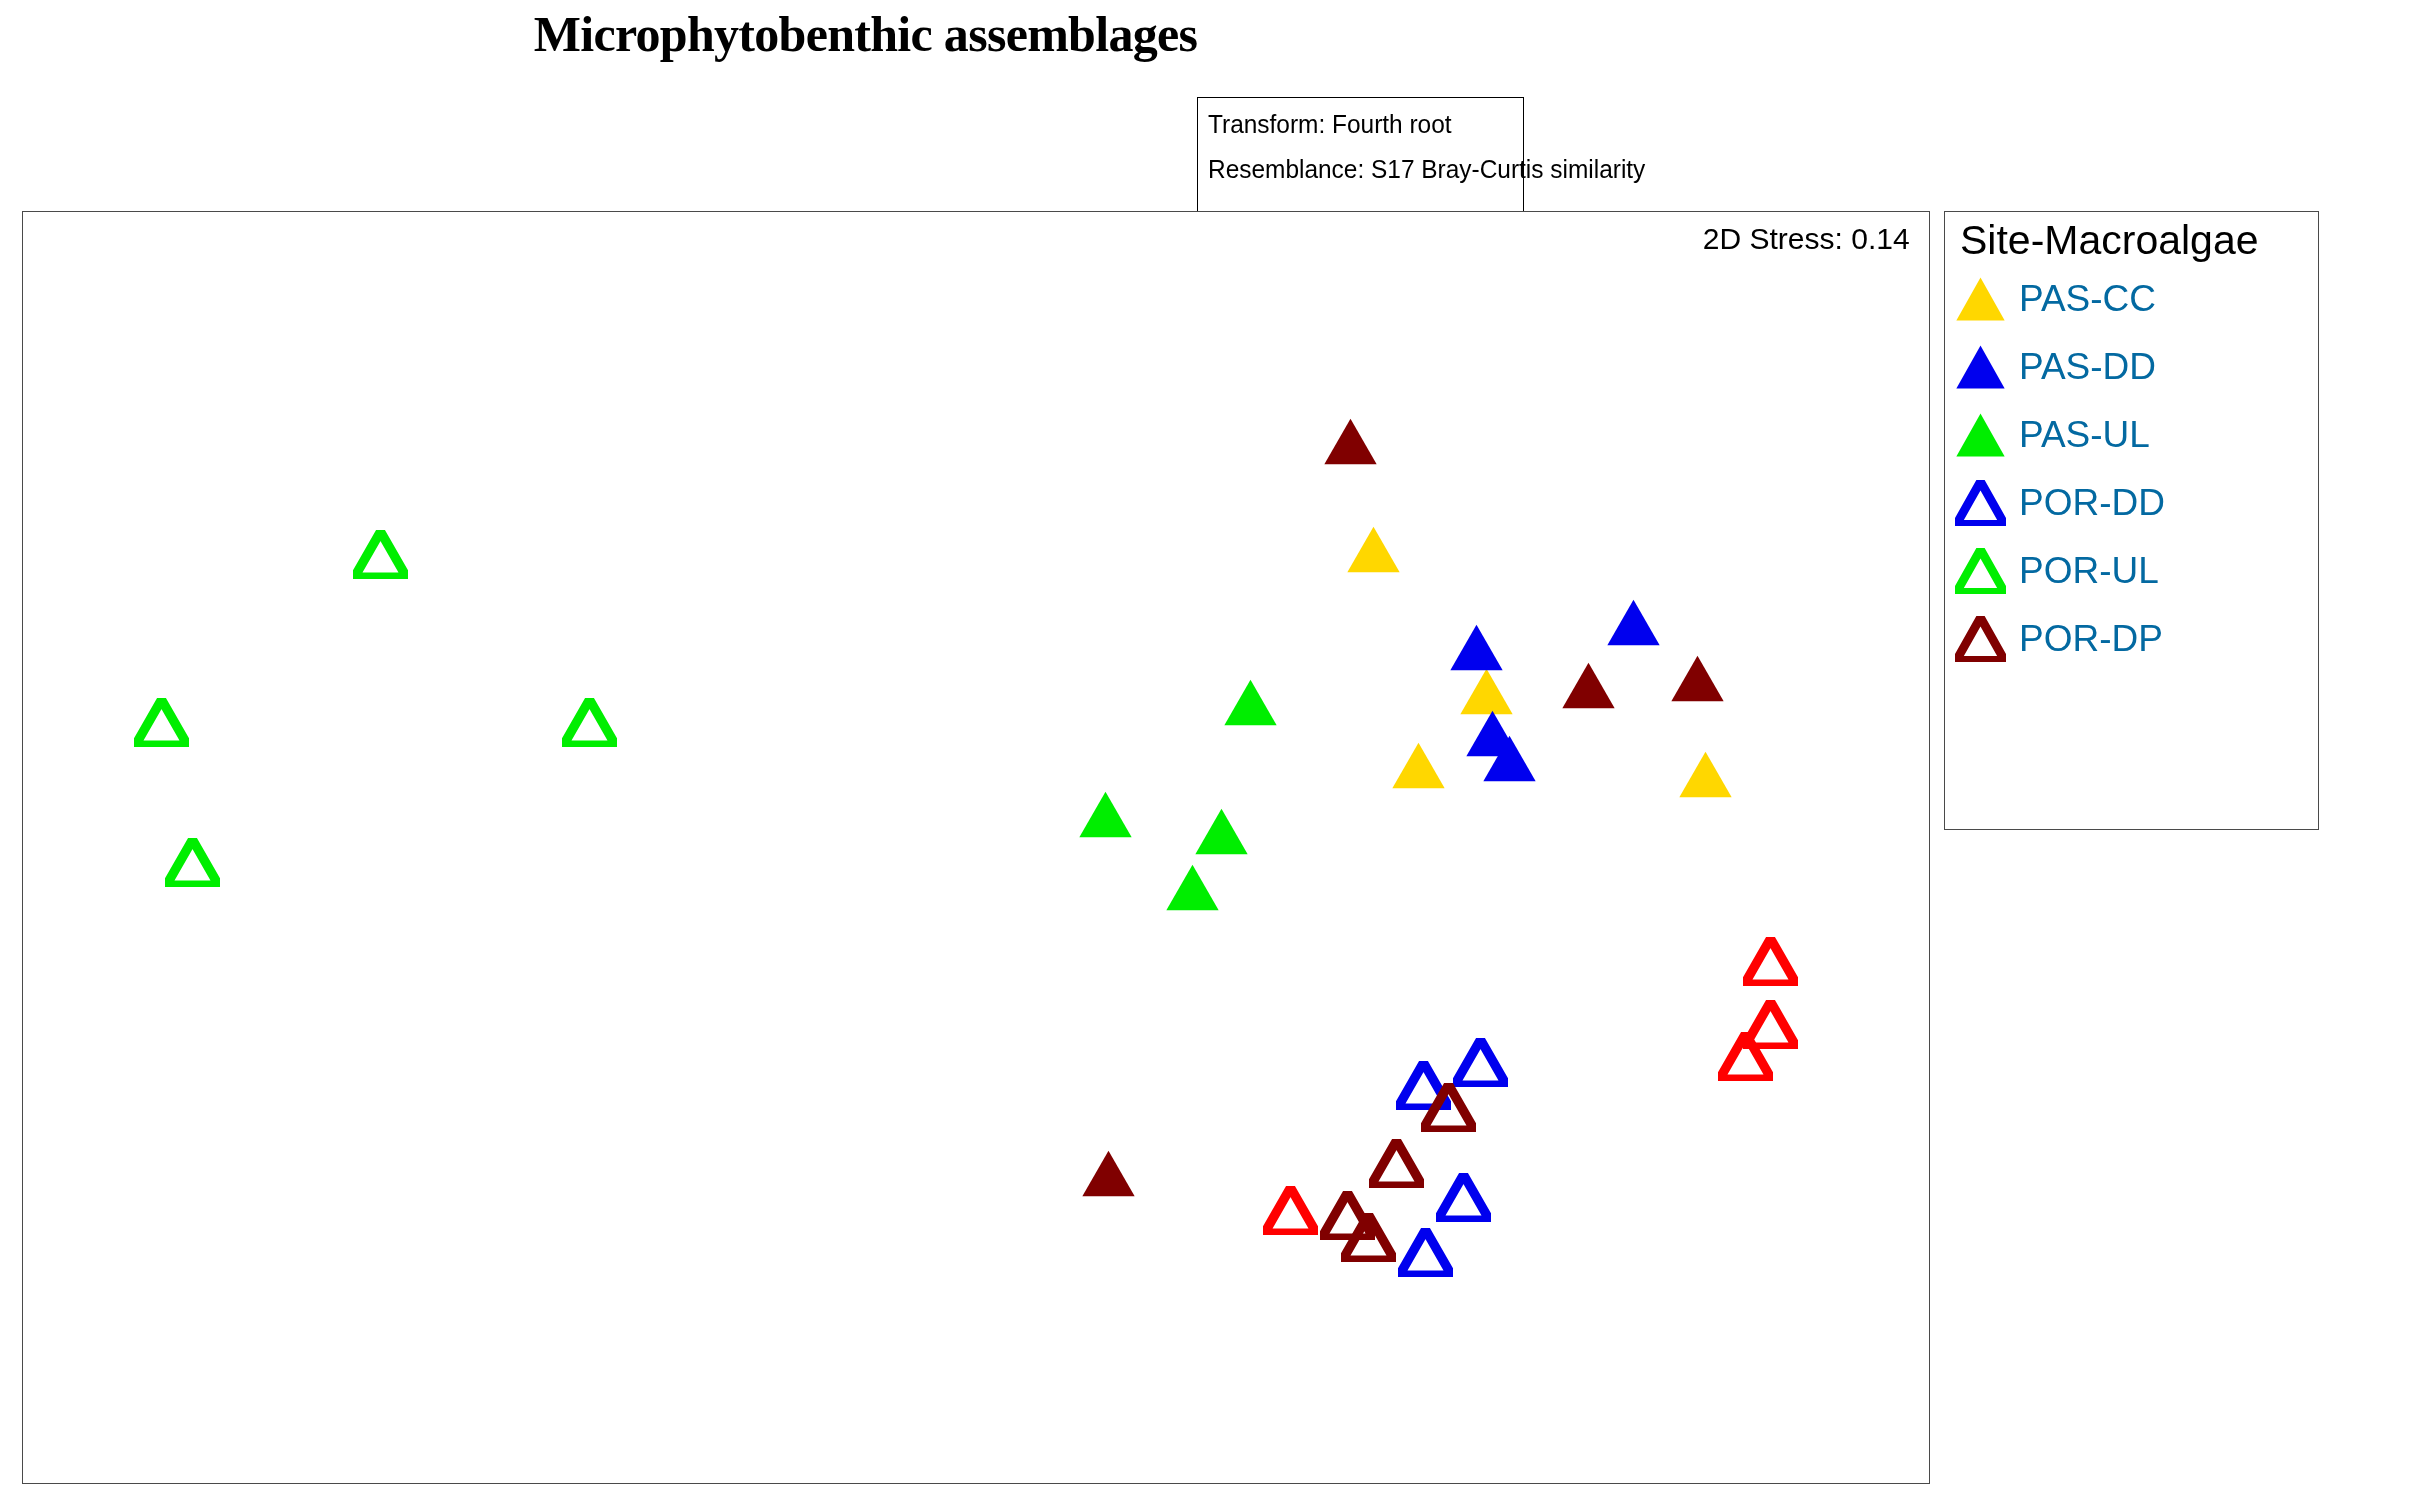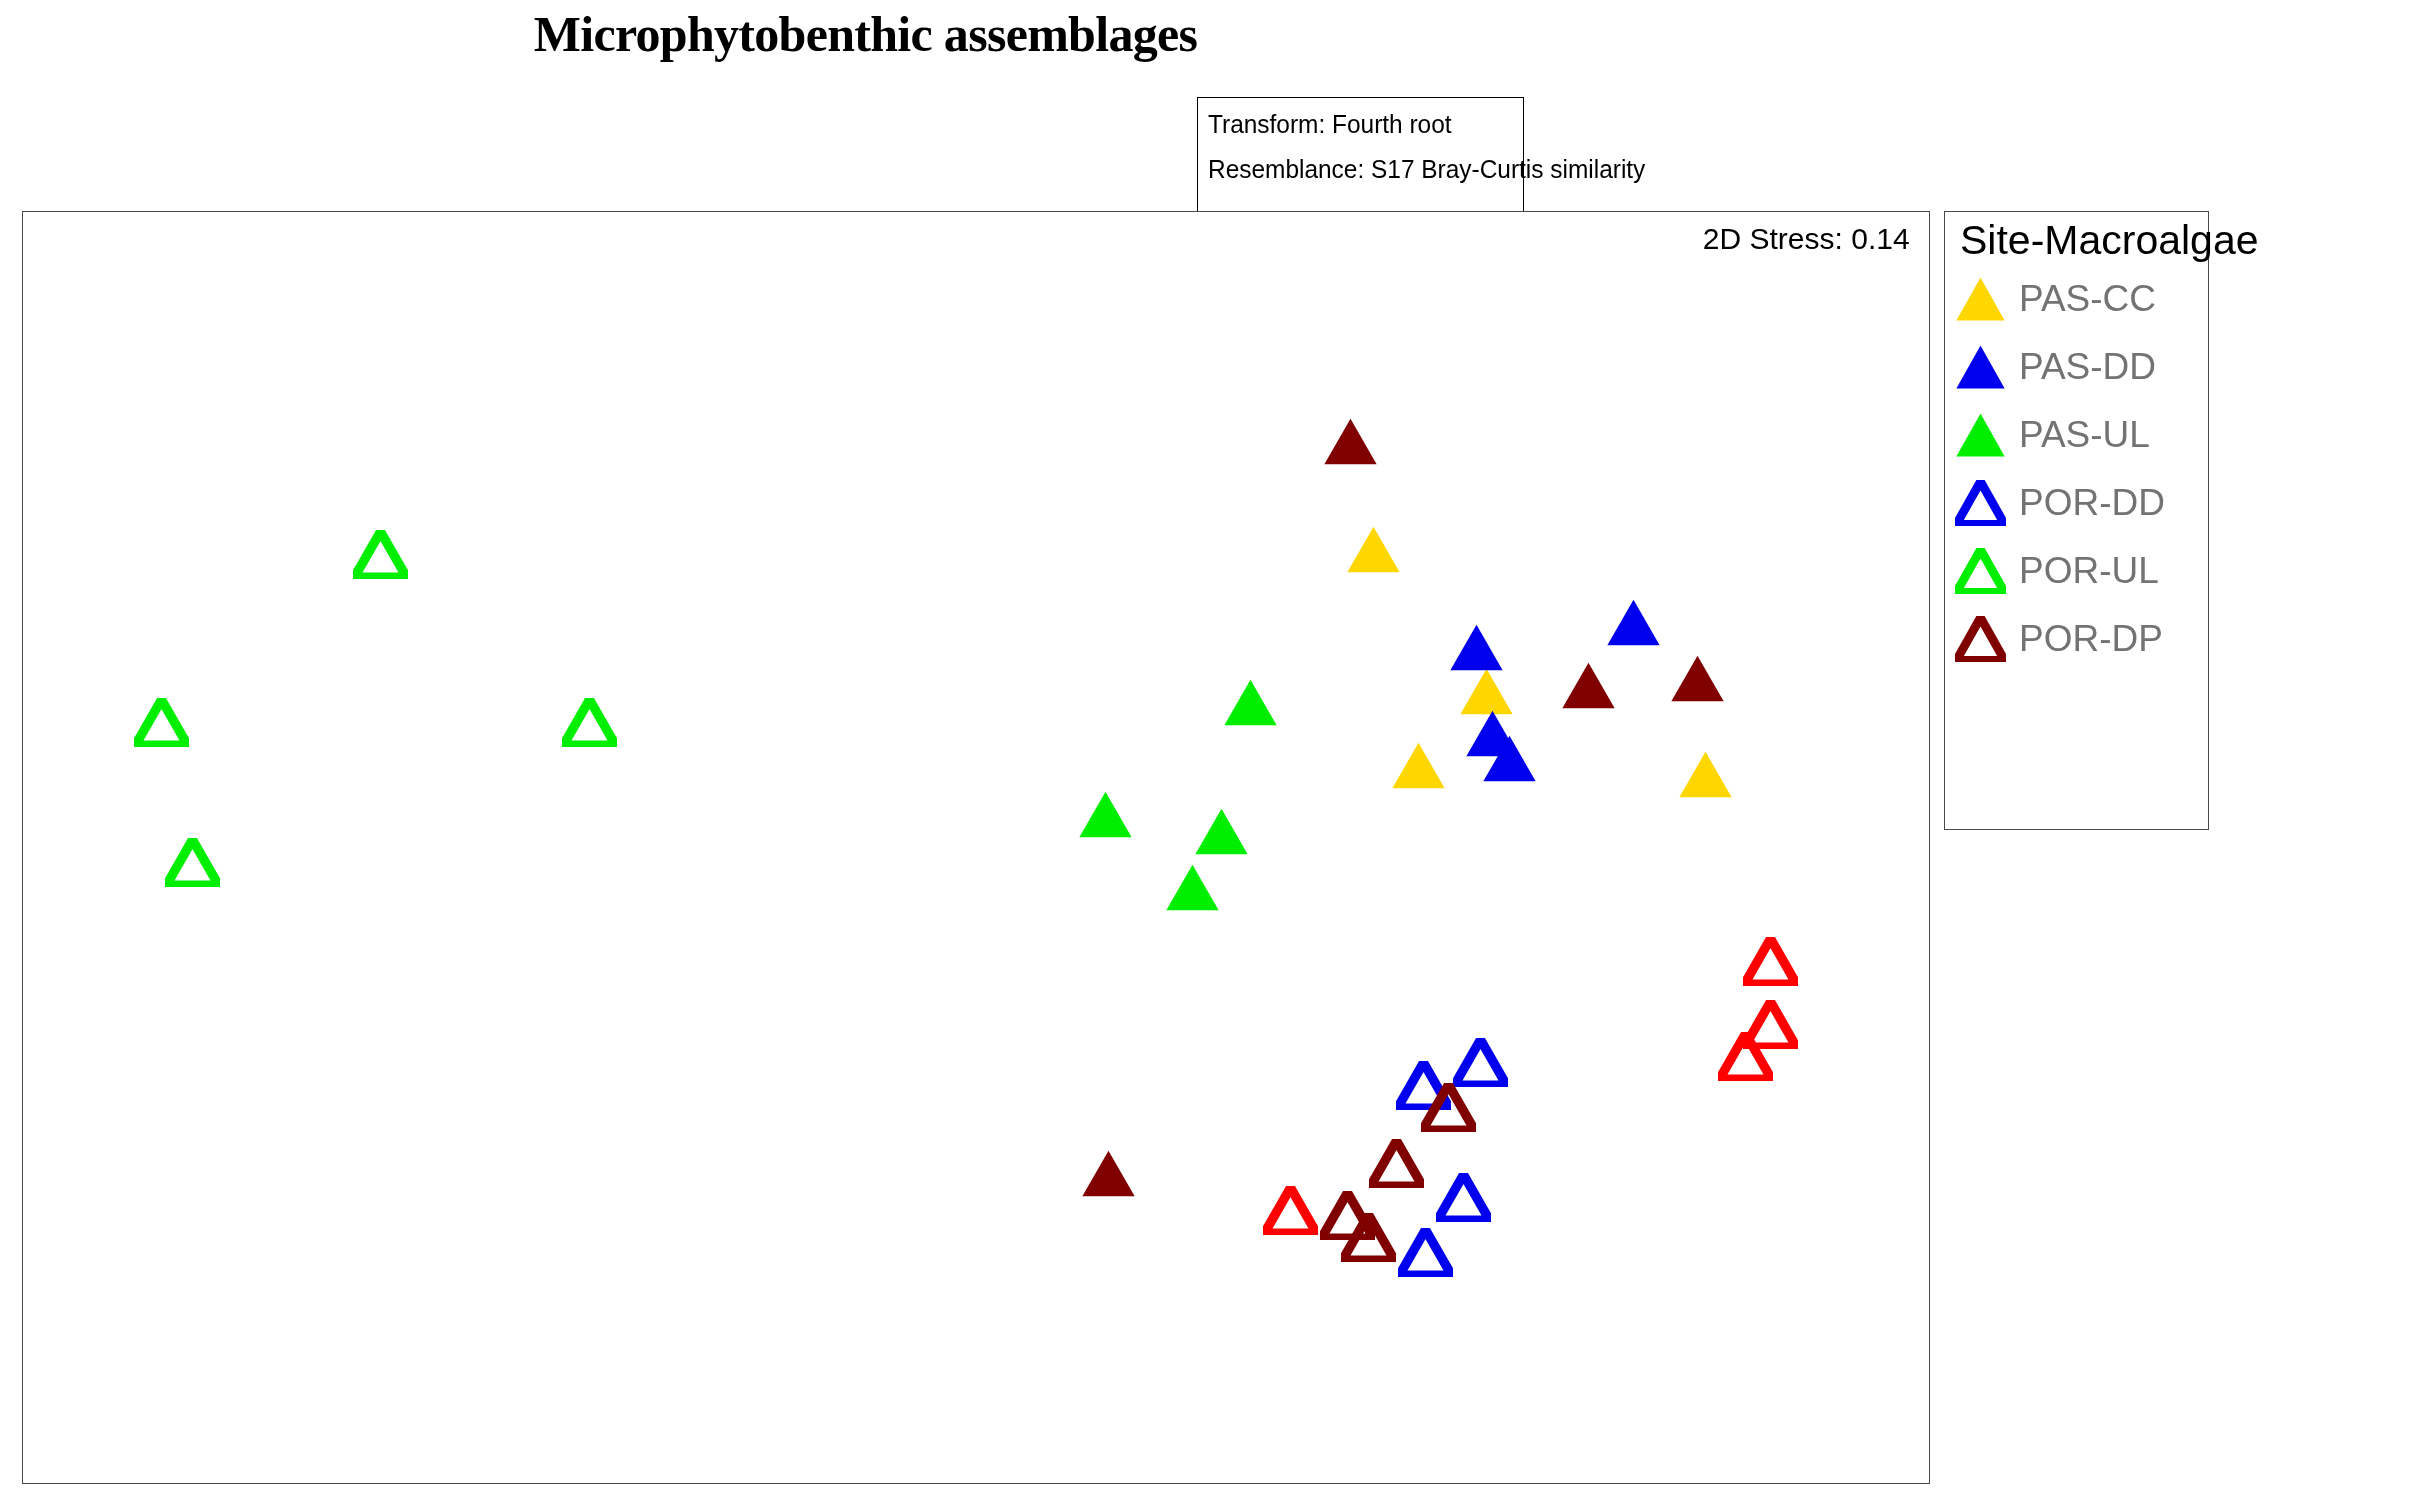--- a/index.html
+++ b/index.html
@@ -87,21 +87,21 @@
     width: 55px;
     height: 49px;
     display: block;
   }
 
   
   #legend-box {
     position: absolute;
     left: 1944px;
     top: 211px;
-    width: 265px;
+    width: 375px;
     height: 619px;
     border: 1.4px solid #4a4a4a;
     box-sizing: border-box;
     background: #ffffff;
     padding: 2.7px 0 0 0;
   }
   #legend-title {
     font-size: 41px;
     color: #000000;
     padding-left: 15px;
@@ -116,21 +116,21 @@
   }
   .legend-swatch {
     width: 51px;
     height: 46px;
     flex: 0 0 51px;
     position: relative;
   }
   .legend-swatch svg { display: block; width: 51px; height: 46px; }
   .legend-label {
     font-size: 37px;
-    color: #737373;
+    color: #0369a1;
     margin-left: 13.5px;
     white-space: nowrap;
     line-height: 1;
   }
 </style>
 </head>
 <body>
 
 <div id="chart-title">Microphytobenthic assemblages</div>
 

